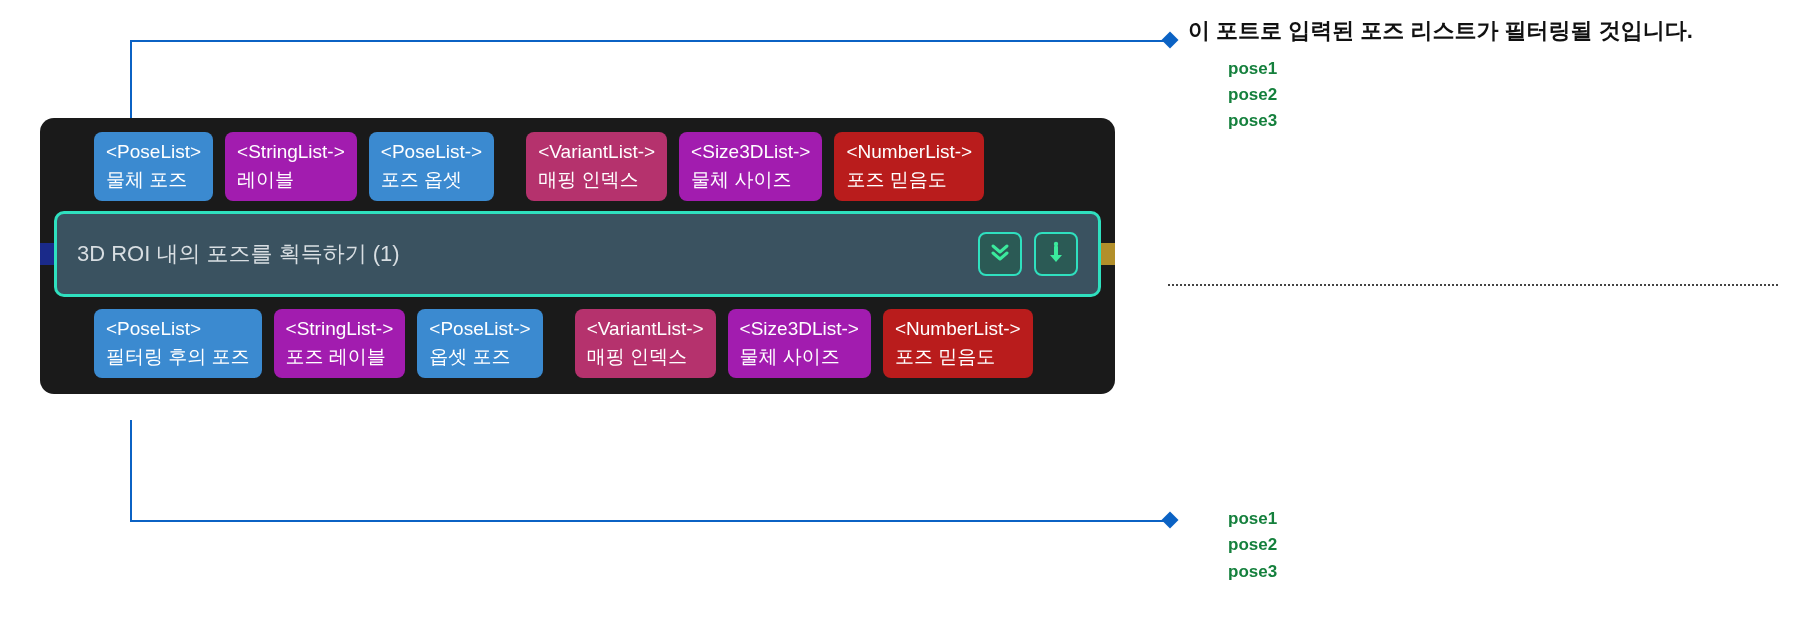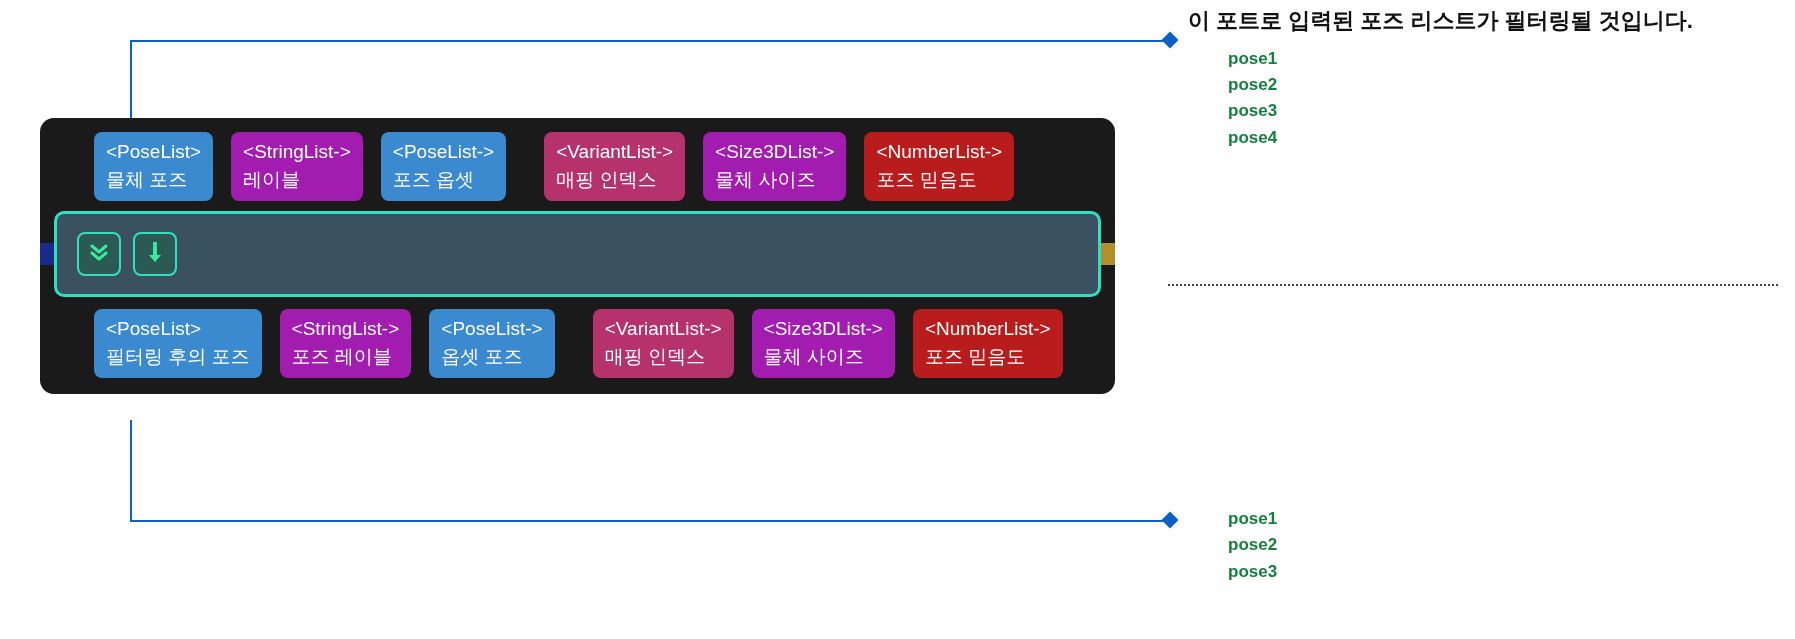--- a/index.html
+++ b/index.html
@@ -14,21 +14,21 @@
     position: absolute;
     left: 40px;
     top: 118px;
     width: 1075px;
     background: #1a1a1a;
     border-radius: 14px;
     padding: 14px 14px 16px 14px;
   }
   .port-row {
     display: flex;
-    gap: 18px;
+    gap: 12px;
     flex-wrap: nowrap;
     padding-left: 40px;
   }
   .port {
     border-radius: 8px;
     padding: 6px 12px 8px 12px;
     color: #fff;
     font-size: 19px;
     line-height: 1.45;
     white-space: nowrap;
@@ -149,20 +149,21 @@
     </div>
     <div class="port c-maroon">
       <span class="type">&lt;NumberList-&gt;</span>
       <span class="label">포즈 믿음도</span>
     </div>
   </div>
 
   <div class="node-body">
     <div class="body-pin pin-left"></div>
     <div class="body-pin pin-right"></div>
+    <div class="node-title">3D ROI 내의 포즈를 획득하기 (1)</div>
     <div class="node-btns">
       <div class="node-btn nb-chev">
         <span>
           <svg viewBox="0 0 24 24" fill="none" stroke="#3bea9d" stroke-width="3" stroke-linecap="round" stroke-linejoin="round">
             <polyline points="5 6 12 12 19 6"></polyline>
             <polyline points="5 13 12 19 19 13"></polyline>
           </svg>
         </span>
       </div>
       <div class="node-btn nb-down">
@@ -199,27 +200,26 @@
       <span class="label">물체 사이즈</span>
     </div>
     <div class="port c-maroon">
       <span class="type">&lt;NumberList-&gt;</span>
       <span class="label">포즈 믿음도</span>
     </div>
   </div>
 
 </div>
 
-<div class="anno" style="top:6px;">
+<div class="anno" style="top:16px;">
   <h3>이 포트로 입력된 포즈 리스트가 필터링될 것입니다.</h3>
   <div class="items">
     <div>pose1</div>
     <div>pose2</div>
     <div>pose3</div>
-    <div>pose4</div>
   </div>
 </div>
 
 <div class="divider"></div>
 
 <div class="anno" style="top:506px;">
   <div class="items">
     <div>pose1</div>
     <div>pose2</div>
     <div>pose3</div>

